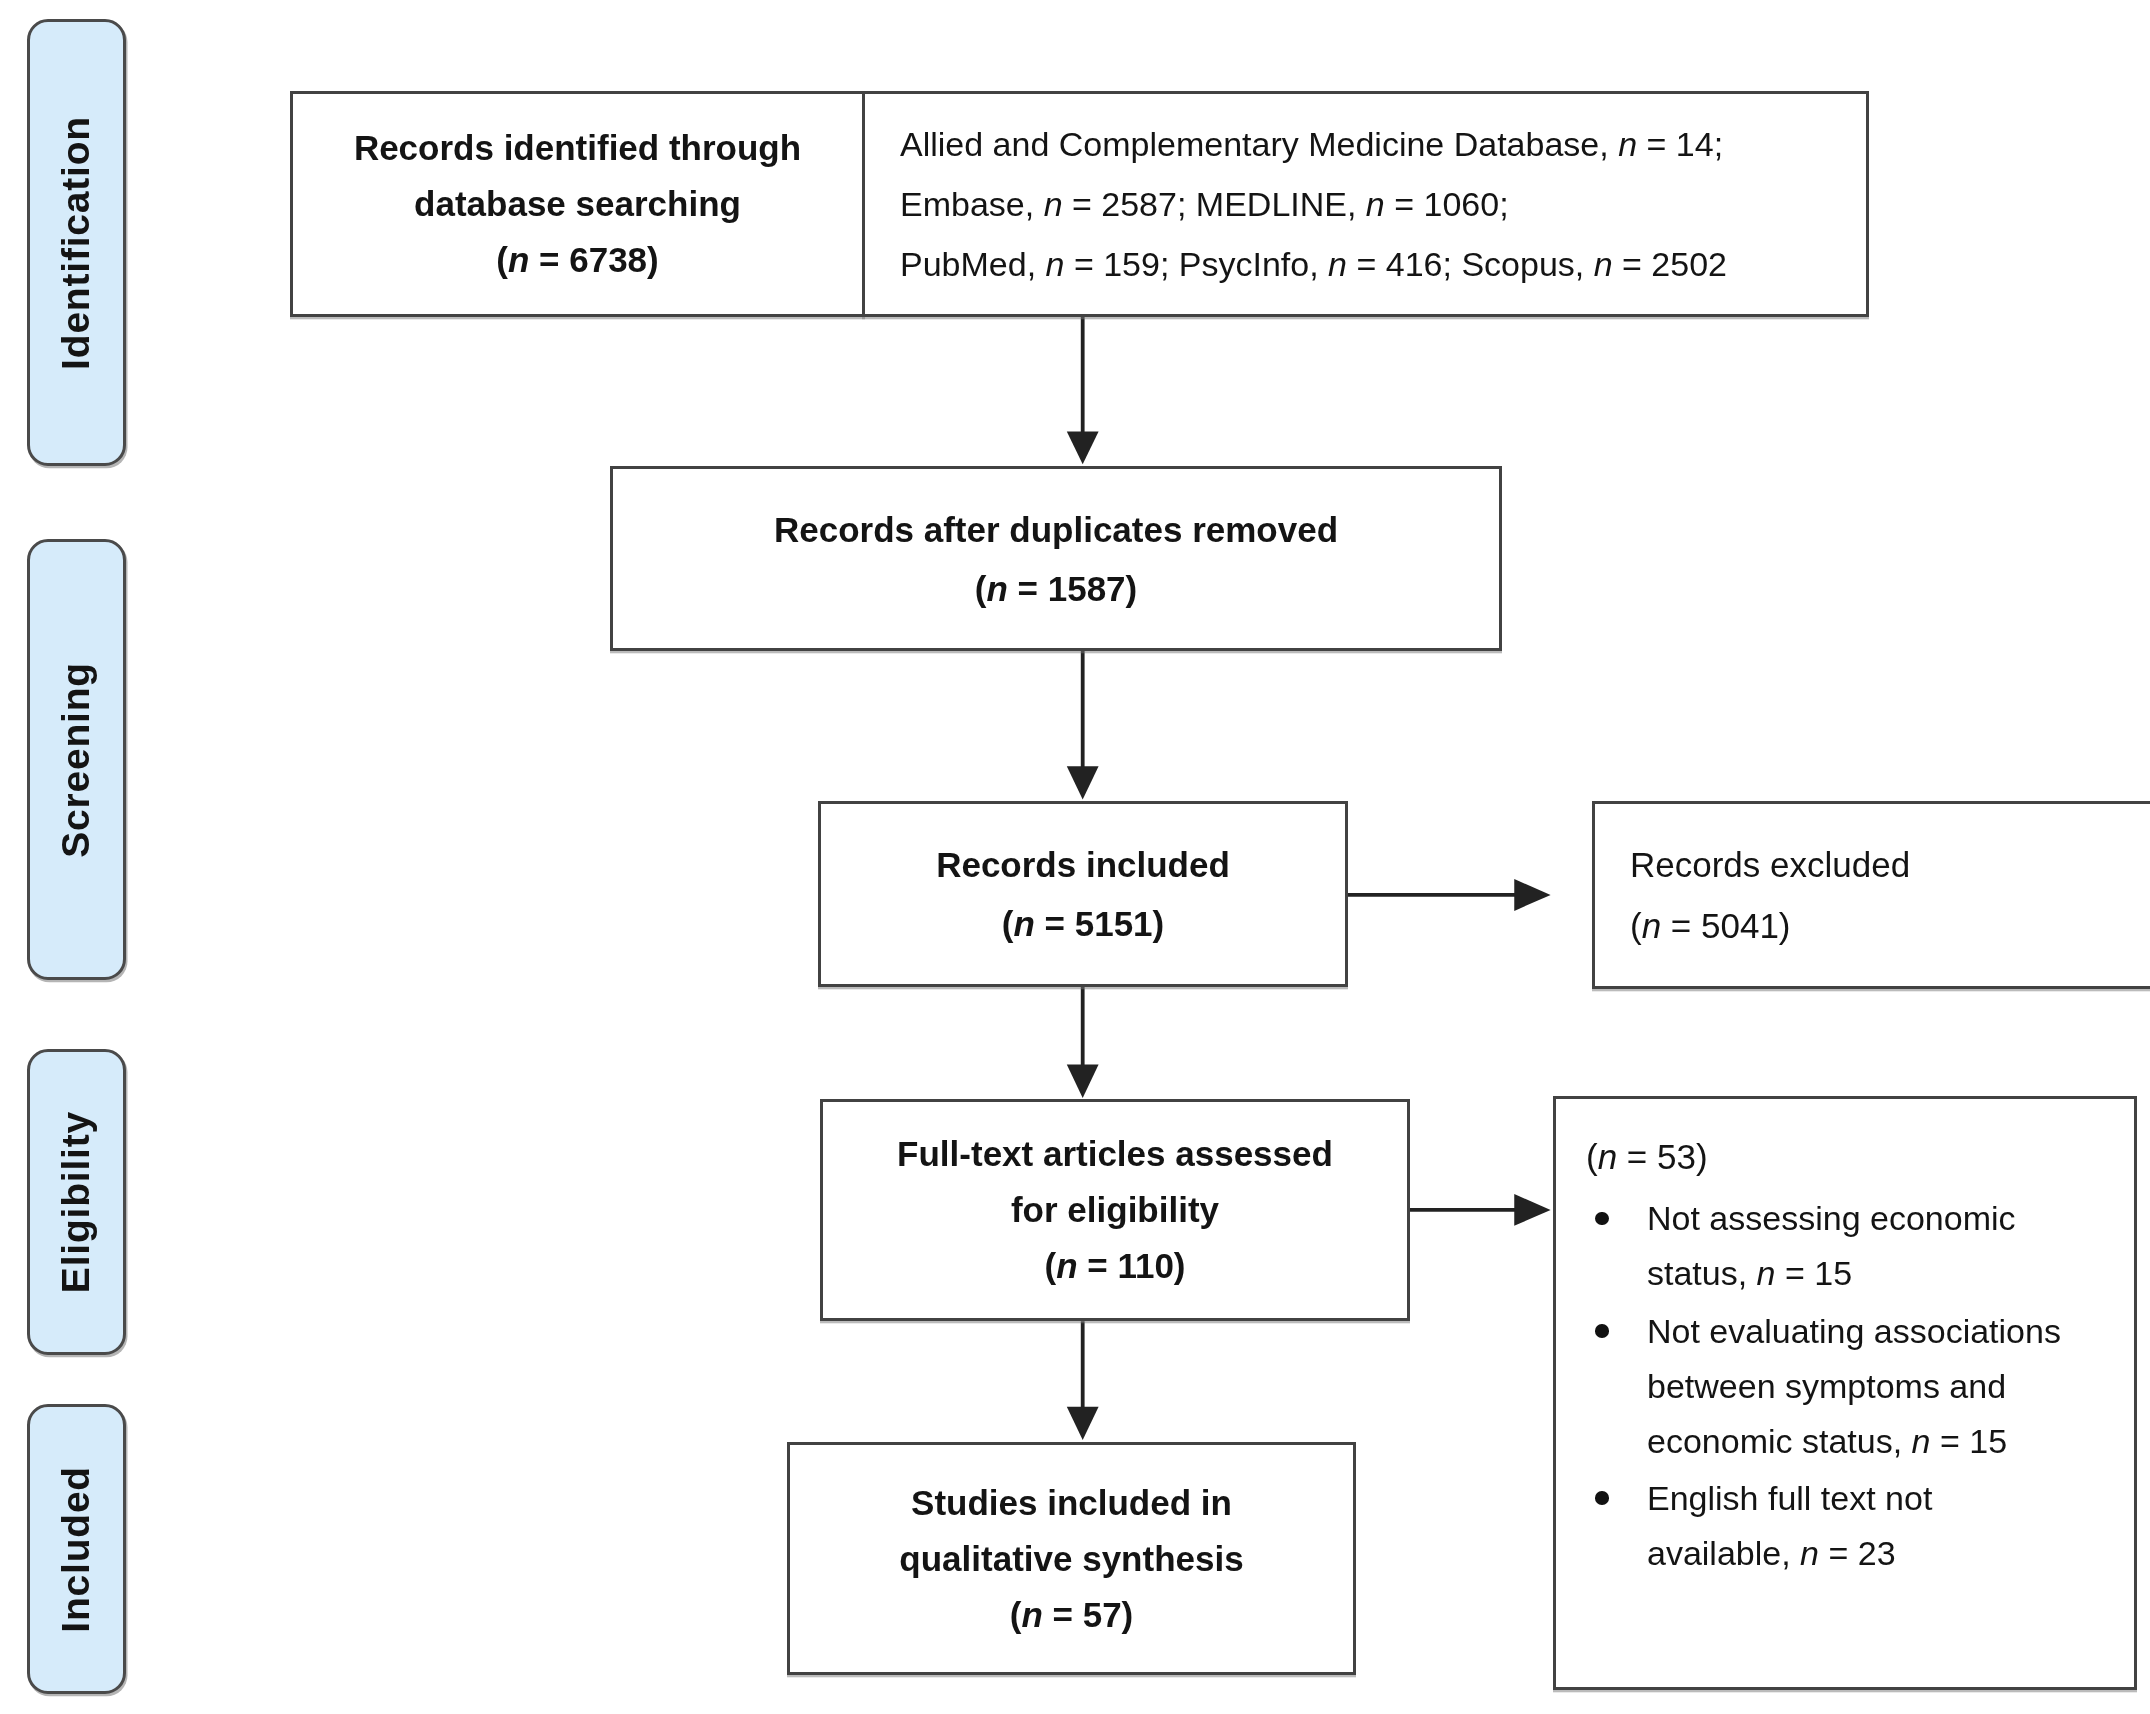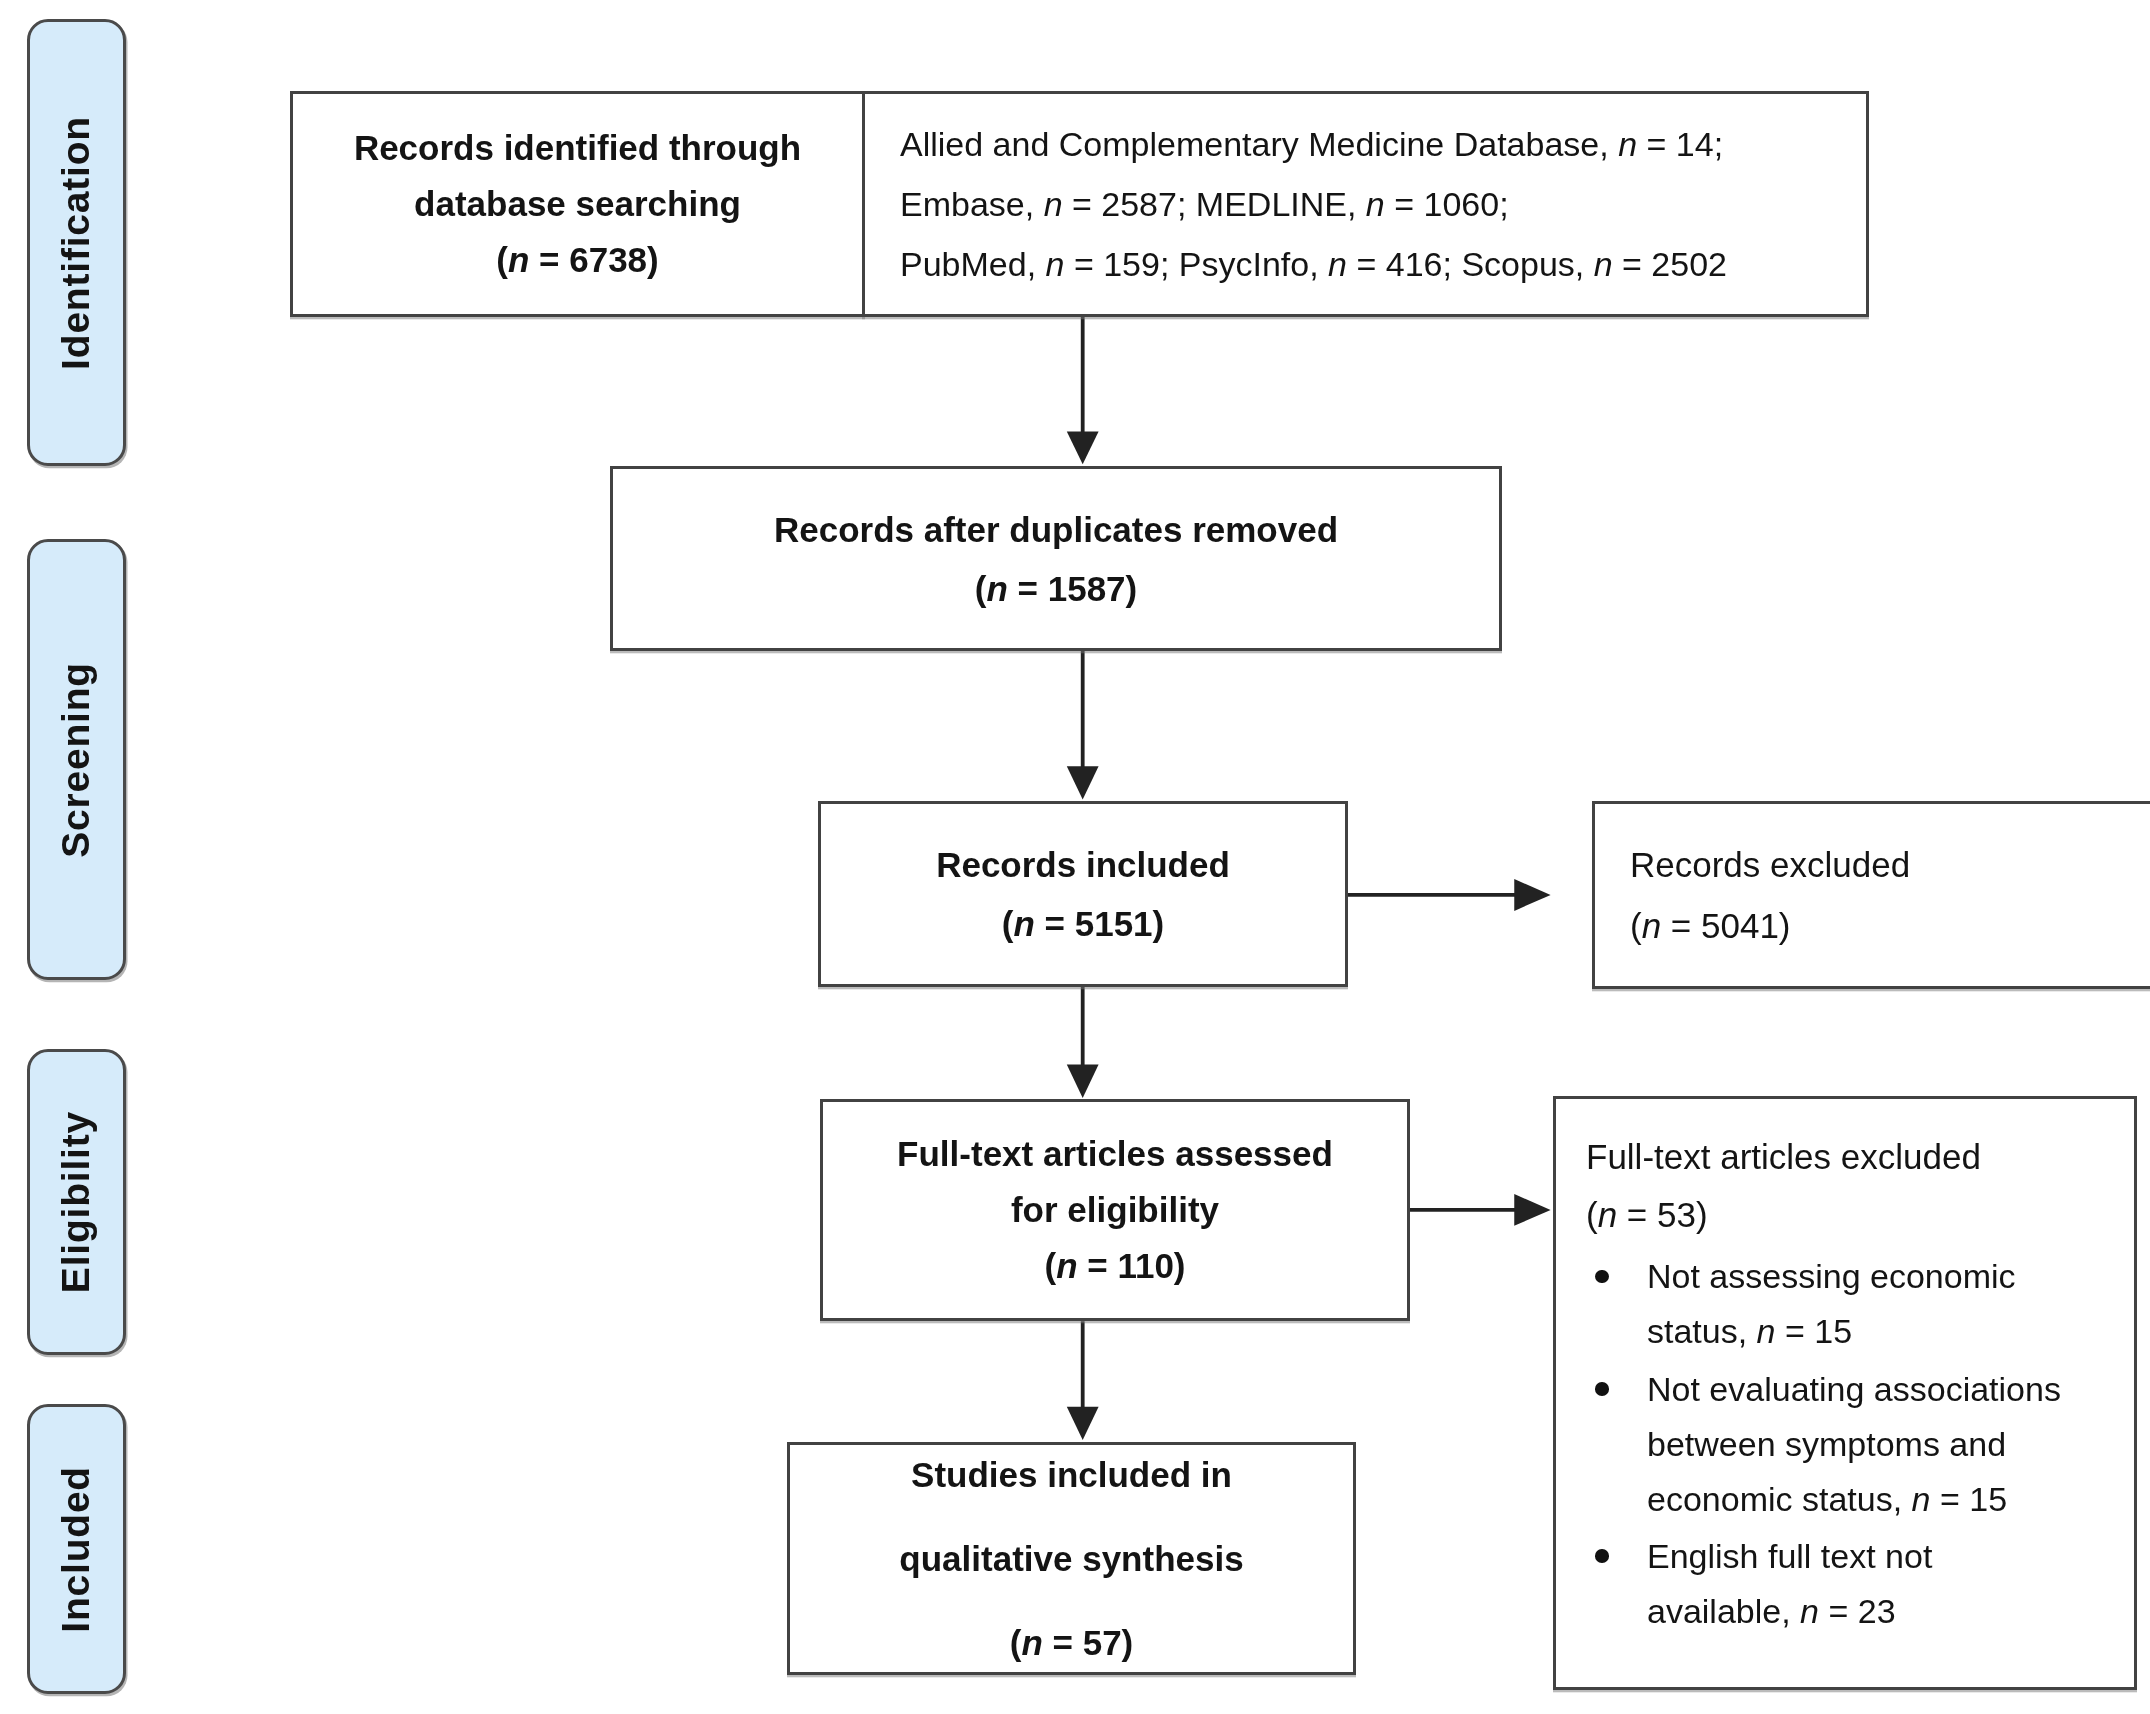--- a/index.html
+++ b/index.html
@@ -144,29 +144,28 @@
     <div class="line">(<i>n</i> = 5041)</div>
   </div>
 
   <div class="box center" style="left:820px;top:1099px;width:590px;height:222px;">
     <div class="line">Full-text articles assessed</div>
     <div class="line">for eligibility</div>
     <div class="line">(<i>n</i> = 110)</div>
   </div>
 
   <div class="box left box-ft-excluded wrap" style="left:1553px;top:1096px;width:584px;height:594px;">
-    <div class="line">Full-text articles excluded</div>
     <div class="line">(<i>n</i> = 53)</div>
     <ul class="excl-list">
       <li>Not assessing economic status, <i>n</i> = 15</li>
       <li>Not evaluating associations between symptoms and economic status, <i>n</i> = 15</li>
       <li>English full text not available, <i>n</i> = 23</li>
     </ul>
   </div>
 
-  <div class="box center" style="left:787px;top:1442px;width:569px;height:233px;gap:28px;">
+  <div class="box center" style="left:787px;top:1442px;width:569px;height:233px;">
     <div class="line">Studies included in</div>
     <div class="line">qualitative synthesis</div>
     <div class="line">(<i>n</i> = 57)</div>
   </div>
 
 </div>
 
 
 </body></html>

